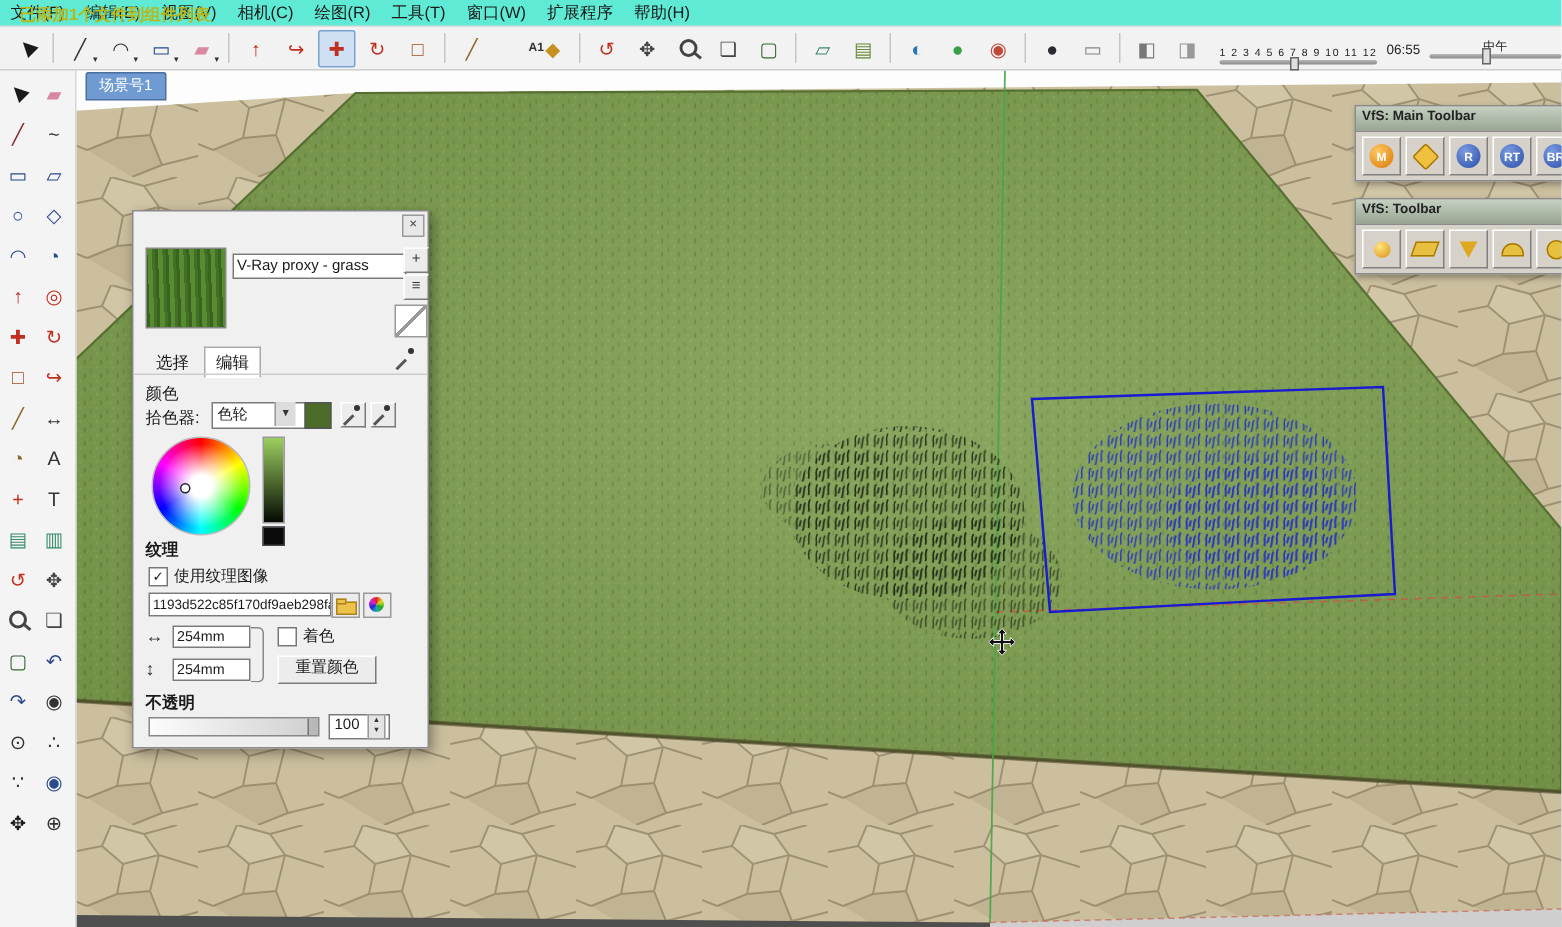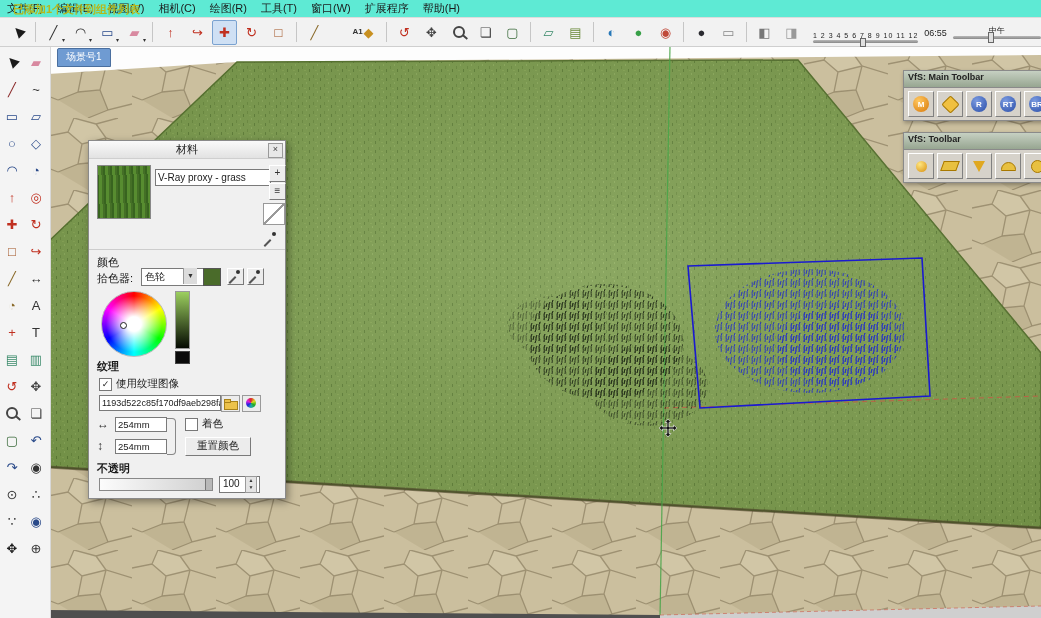--- a/index.html
+++ b/index.html
@@ -563,27 +563,33 @@
   </svg>
   <div class="scene-tab">场景号1</div>
   <div class="cursor">
     <svg width="18" height="18" viewBox="0 0 18 18">
       <path d="M9 0l3 3.5h-2v4.5h4.5v-2l3.5 3-3.5 3v-2H10v4.5h2L9 18l-3-3.5h2V10H3.5v2L0 9l3.5-3v2H8V3.5H6z" fill="#111" stroke="#fff" stroke-width="0.6"></path>
     </svg>
   </div>
 </div>
 
 <div class="mat-dialog">
-  <div class="mat-title">材料</div>
   <div class="mat-close">×</div>
   <div class="mat-thumb"></div>
   <div class="mat-name">V-Ray proxy - grass</div>
   <div class="sq-btn mat-btn1">+</div>
   <div class="sq-btn mat-btn2">≡</div>
   <div class="mat-btn3"></div>
+  <div class="mat-tabs">
+    
+  
+      <span class="tab">选择</span>
+    
+      <span class="tab active">编辑</span>
+    </div>
   <div class="dropper"></div>
   <div class="mat-sep"></div>
   <div class="lbl lbl-color">颜色</div>
   <div class="lbl picker-lbl">拾色器:</div>
   <div class="picker-select">色轮</div>
   <div class="picker-arrow">▼</div>
   <div class="picker-swatch" style="background:#4a6b2a" title="#4a6b2a"></div>
   <div class="sq-btn picker-btn1">
       <span class="dropper" style="left:0;top:0;position:relative;display:block;width:13px;height:13px"></span>
     </div>

